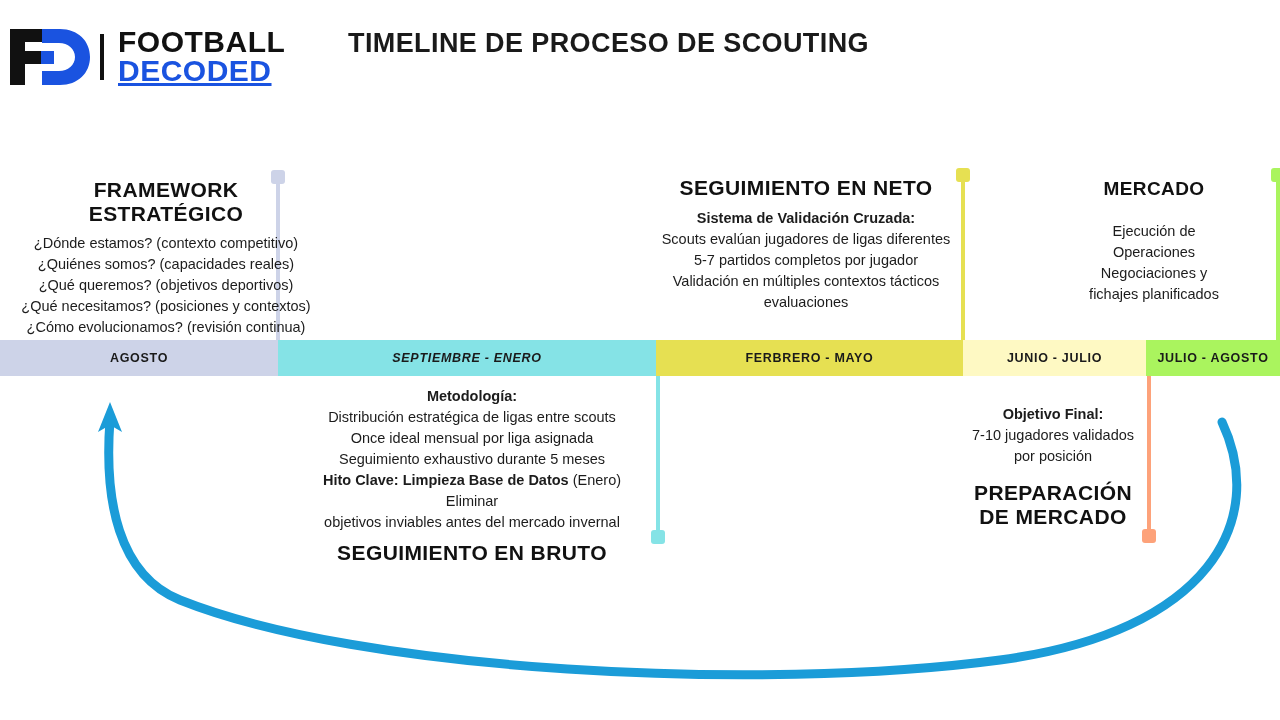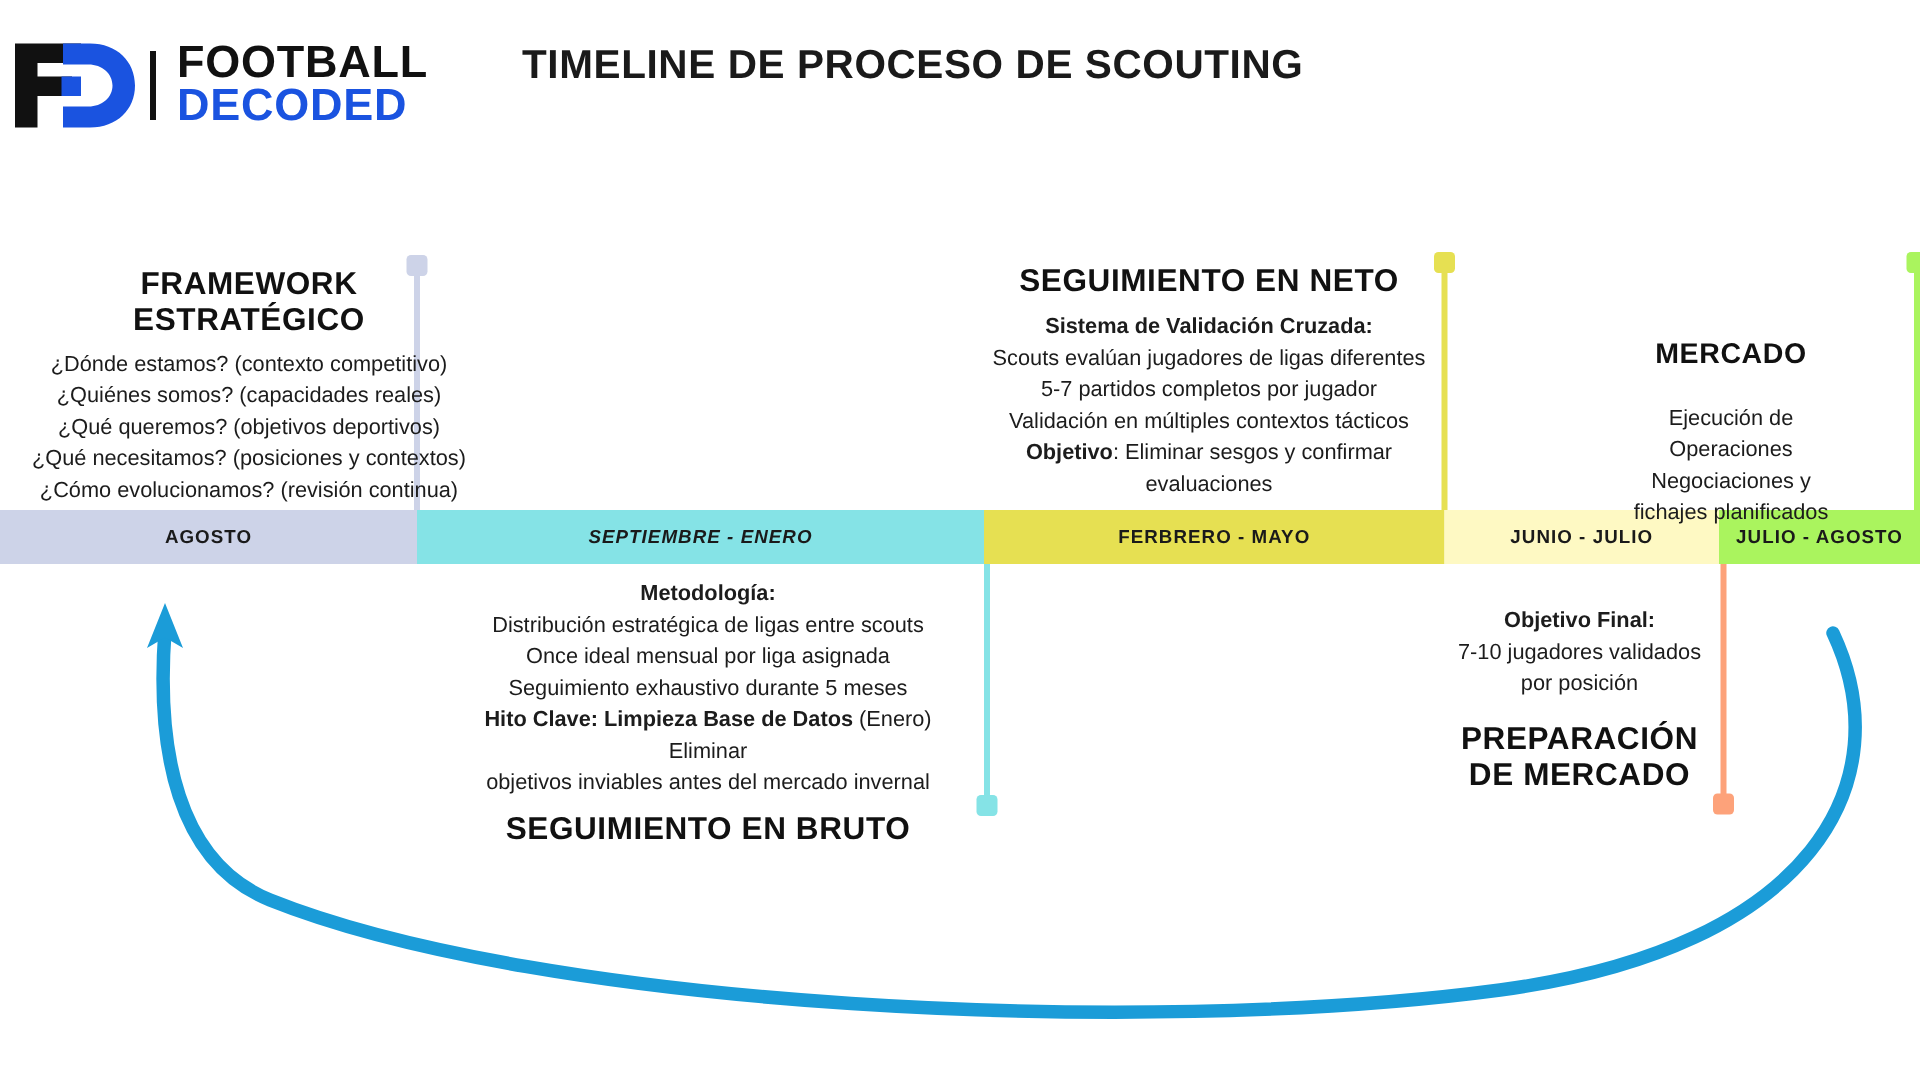--- a/index.html
+++ b/index.html
@@ -9,21 +9,21 @@
     -webkit-font-smoothing:antialiased;
   }
   .stage{position:absolute;inset:0;width:1280px;height:720px;}
 
   
   .logo{position:absolute;left:8px;top:25px;width:300px;height:64px;display:flex;align-items:center;}
   .logo-mark{width:86px;height:60px;flex:0 0 auto;}
   .logo-divider{width:4px;height:46px;background:#111111;margin:0 14px 0 6px;flex:0 0 auto;}
   .logo-words{display:flex;flex-direction:column;justify-content:center;line-height:0.96;}
   .logo-line1{font-size:30px;font-weight:bold;letter-spacing:0.5px;color:#111111;}
-  .logo-line2{font-size:30px;font-weight:bold;letter-spacing:0.5px;color:#1a53e0;}
+  .logo-line2{font-size:30px;font-weight:bold;letter-spacing:0.5px;color:#1a53e0;text-decoration:underline;}
 
   .page-title{
     position:absolute;left:348px;top:28px;width:700px;
     font-size:27px;font-weight:bold;letter-spacing:0.4px;color:#1a1a1a;white-space:nowrap;
   }
 
   
   .bar{position:absolute;left:0;top:340px;width:1280px;height:36px;display:flex;text-align:center;}
   .seg{height:36px;display:flex;align-items:center;justify-content:center;
        font-size:12.5px;font-weight:bold;letter-spacing:0.7px;color:#1a1a1a;white-space:nowrap;}
@@ -107,26 +107,25 @@
   </div>
 
   <div class="block" style="left:656px;top:176px;width:300px;">
     <div class="blk-title">SEGUIMIENTO EN NETO</div>
     <div class="spacer8"></div>
     <div class="blk-body">
       <div><b>Sistema de Validación Cruzada:</b></div>
       <div>Scouts evalúan jugadores de ligas diferentes</div>
       <div>5-7 partidos completos por jugador</div>
       <div>Validación en múltiples contextos tácticos</div>
-      <div><b>Objetivo</b><span>: Eliminar sesgos y confirmar</span></div>
       <div>evaluaciones</div>
     </div>
   </div>
 
-  <div class="block" style="left:1080px;top:178px;width:148px;margin-top:48px;">
+  <div class="block" style="left:1080px;top:178px;width:148px;">
     <div class="blk-title small">MERCADO</div>
     <div class="spacer22"></div>
     <div class="blk-body">
       <div>Ejecución de</div>
       <div>Operaciones</div>
       <div>Negociaciones y</div>
       <div>fichajes planificados</div>
     </div>
   </div>
 

